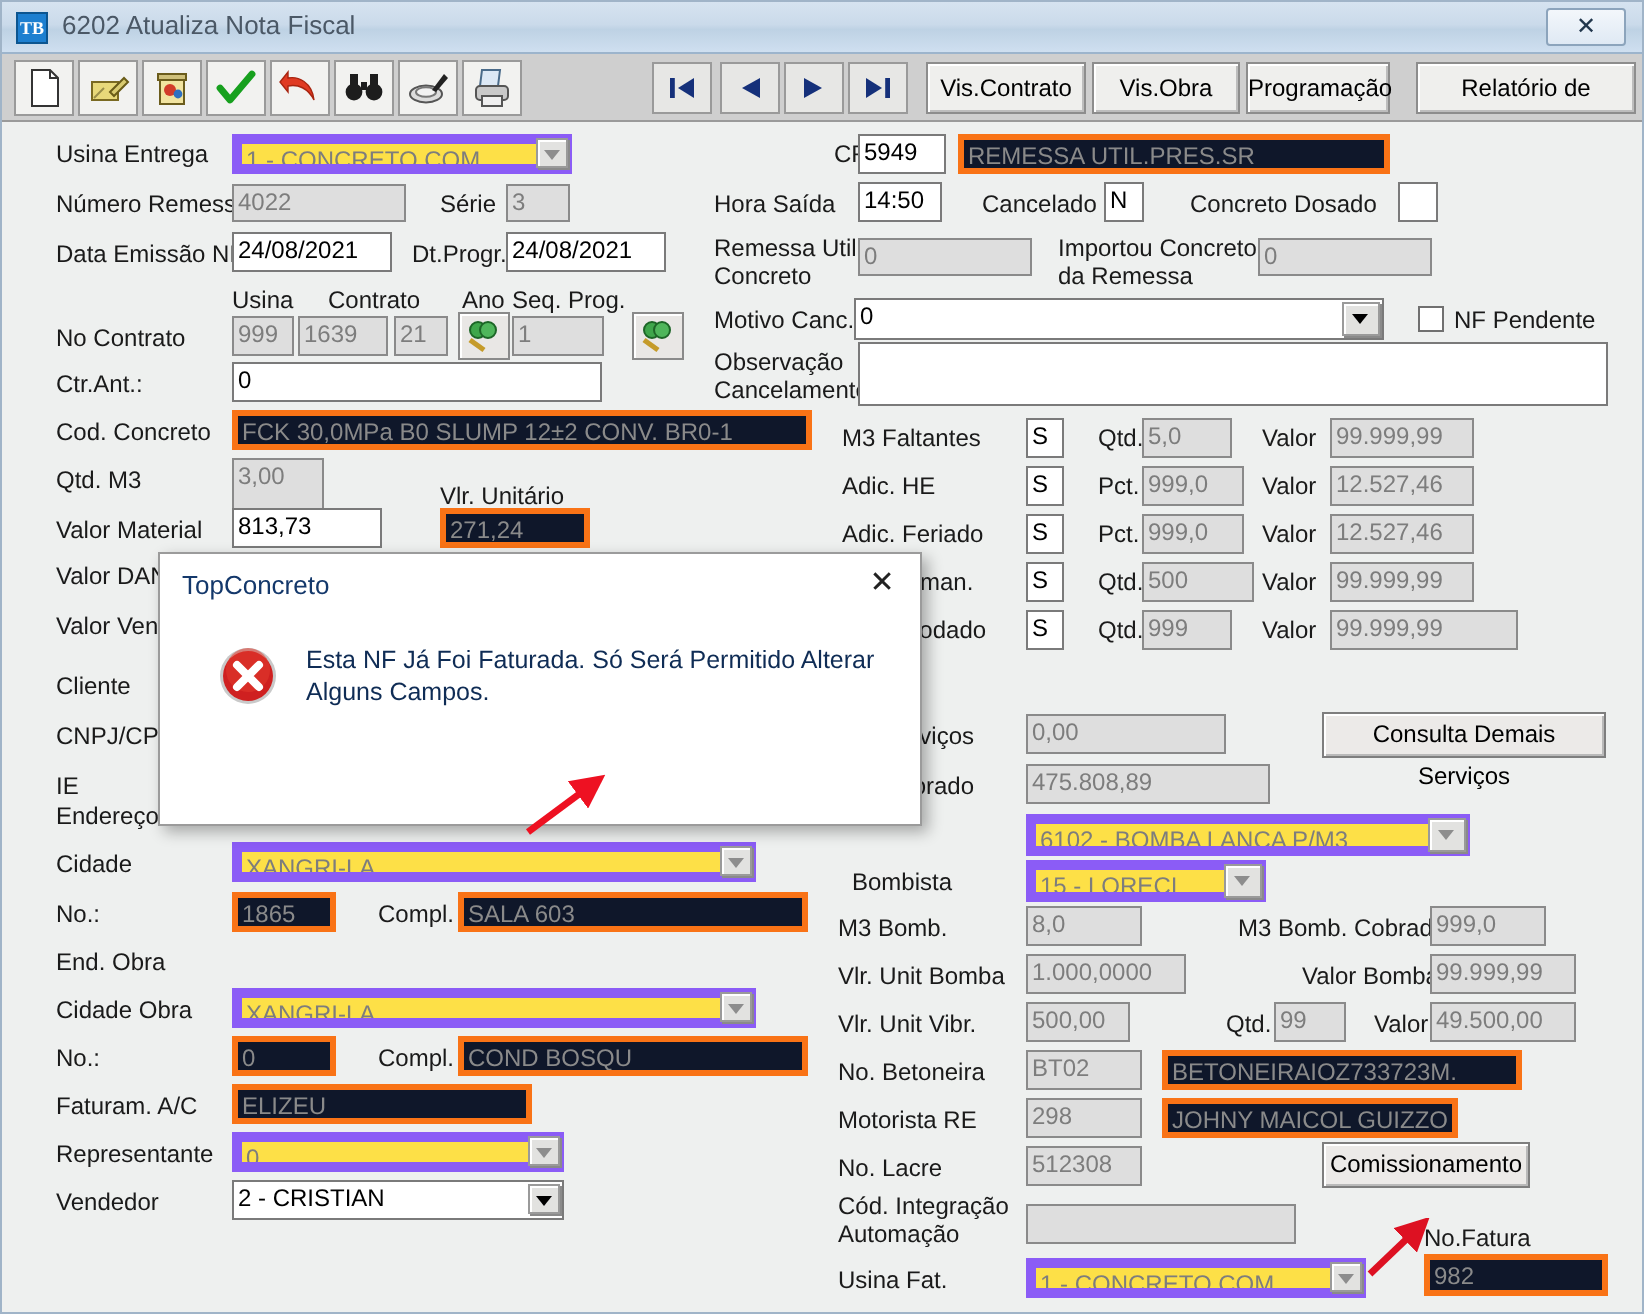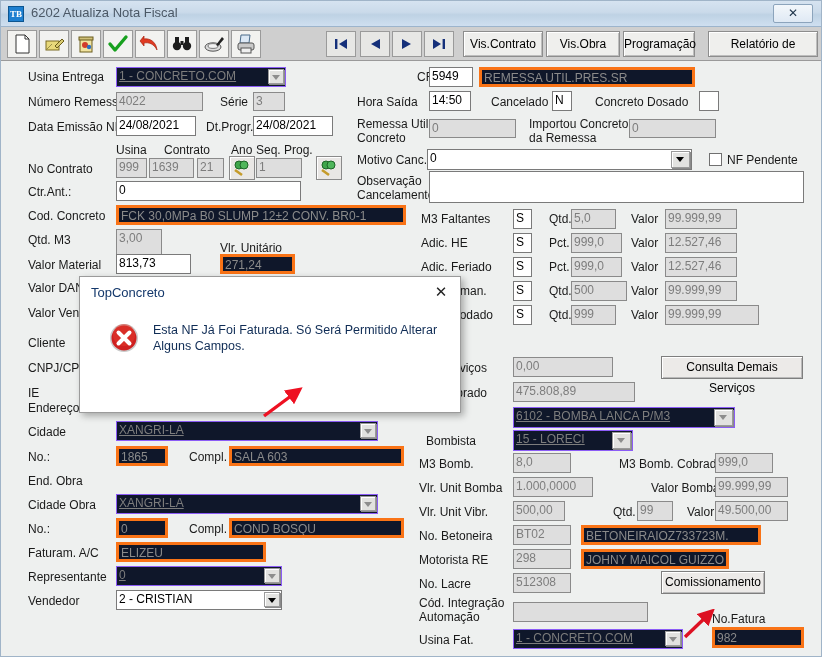--- a/index.html
+++ b/index.html
@@ -125,21 +125,21 @@
   }
 
   .combo { position: absolute; box-sizing: border-box; }
   .combo .cbox {
     position: absolute; left:0; top:0; right:0; bottom:0;
     box-sizing: border-box;
     font-size: 12px; line-height: 17px; padding: 0 2px;
     font-family: "Liberation Sans", sans-serif;
     white-space: nowrap; overflow: hidden;
   }
-  .combo.g .cbox { background: #0f172a; border: 1px solid #8b5cf6; color: #7d7d7d; text-decoration: underline; }
+  .combo.g .cbox { background: #fde047; border: 5px solid #8b5cf6; color: #7d7d7d; }
   .combo.w .cbox { background: #ffffff; border: 1px solid #7a7a7a; color: #000; }
   .combo .arrow {
     position: absolute; right: 2px; top: 2px; width: 16px; height: 15px;
     background: #e2e2e0;
     border: 1px solid #9a9a9a;
     box-shadow: inset 1px 1px 0 #ffffff, 1px 1px 0 #8a8a8a;
     box-sizing: border-box;
   }
   .combo .arrow i {
     position:absolute; left: 3px; top: 5px;

